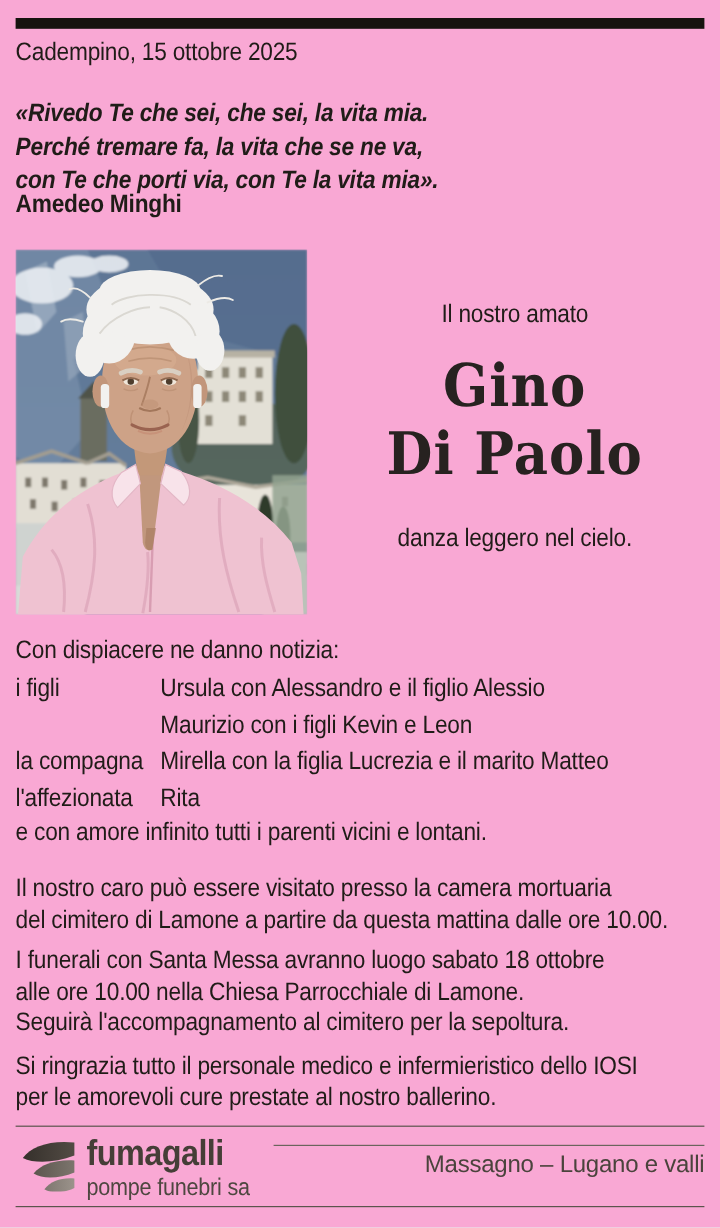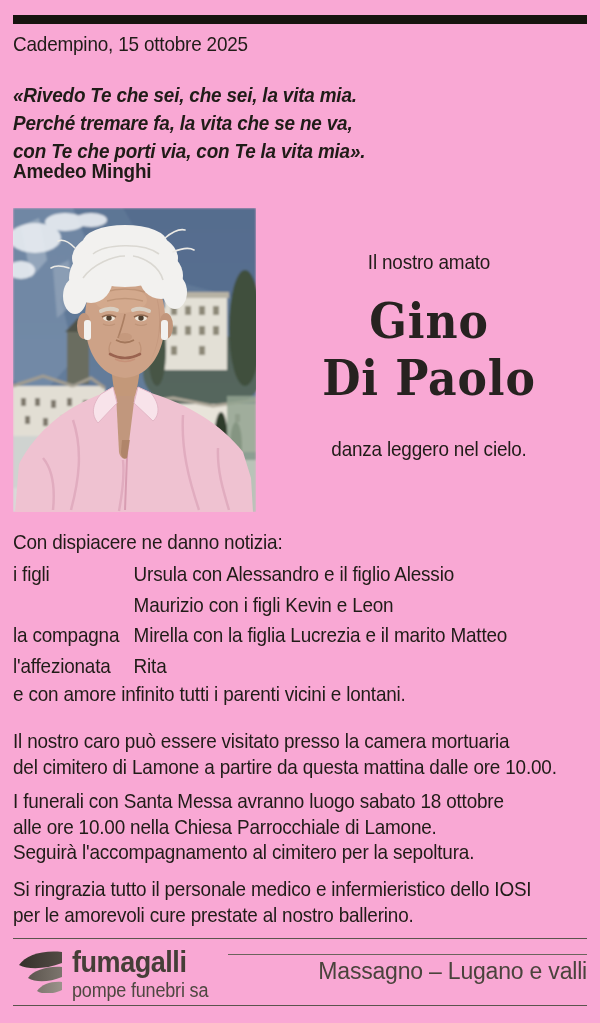--- a/index.html
+++ b/index.html
@@ -54,21 +54,21 @@
   .rule-bottom{top:1005px;}
 
   .logo-icon{left:18px;top:951px;width:46px;height:42px;display:block;}
   .brand-block{left:72px;top:947px;color:#453e37;}
   .brand-name{font-weight:700;font-size:30px;line-height:30px;letter-spacing:-0.5px;}
   .brand-sub{font-size:20px;line-height:22px;margin-top:2px;color:#4e4740;font-weight:400;}
 
   .footer-right{left:228px;top:948px;width:359px;color:#4a433c;}
   .fr-row1{display:flex;justify-content:space-between;font-size:20px;line-height:22px;}
   .fr-rule{height:1px;background:#6b645d;margin-top:6px;}
-  .fr-region{margin-top:5px;text-align:right;font-size:23px;line-height:22px;}
+  .fr-region{margin-top:5px;text-align:right;font-size:20px;line-height:22px;}
 </style>
 </head>
 <body>
 
 <div class="page">
 
   <div class="abs top-rule"></div>
 
   <div class="abs dateline cond">Cadempino, 15 ottobre 2025</div>
 

